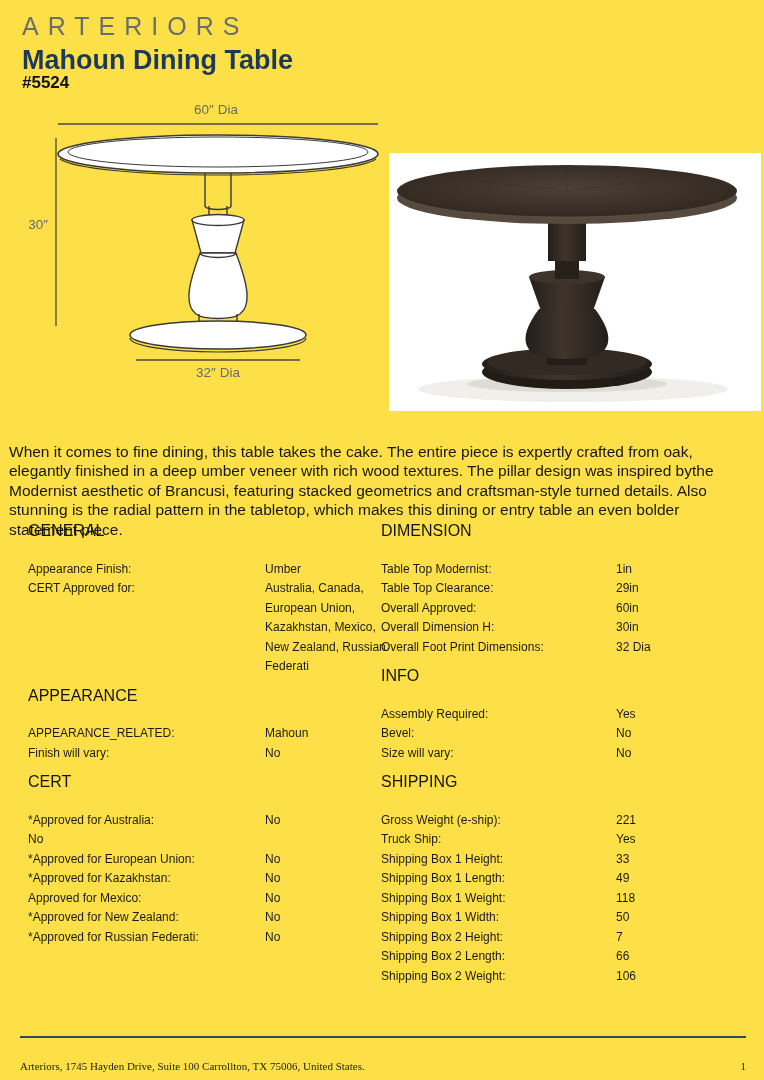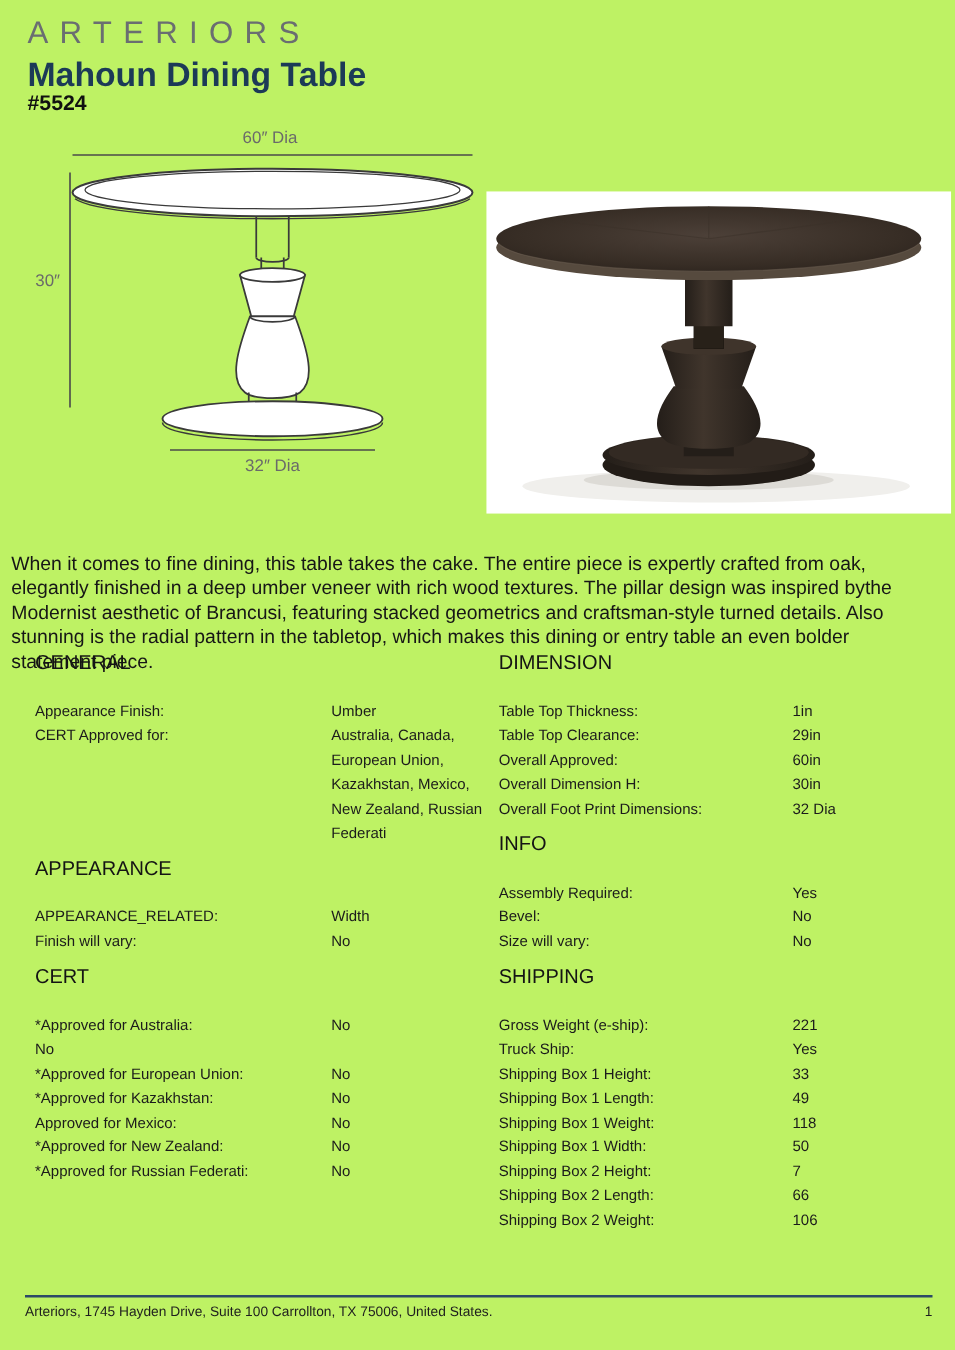--- a/index.html
+++ b/index.html
@@ -1,44 +1,44 @@
 <!DOCTYPE html>
 <html><head>
 <meta charset="utf-8">
 <style>
   html,body{margin:0;padding:0;background:#fff;}
   .page{
-    position:relative;width:764px;height:1080px;background:#bef264;
+    position:relative;width:764px;height:1080px;background:#fde047;
     font-family:"Liberation Sans","DejaVu Sans",sans-serif;color:#1b1b1b;overflow:hidden;
   }
   
   .hdr{position:absolute;left:22px;top:12px;}
   .brand{font-size:25px;letter-spacing:9px;color:#6a6e71;font-weight:400;}
   .title{font-size:27px;font-weight:700;color:#1c3a57;margin-top:5px;line-height:1.05;}
   .sku{font-size:17px;font-weight:700;color:#101010;line-height:1.1;}
   
   .drawing{position:absolute;left:18px;top:98px;}
   .photo{position:absolute;left:389px;top:153px;}
   
   .desc{position:absolute;left:9px;top:426px;width:724px;font-size:15.5px;line-height:1.26;color:#161616;}
   
   .col{position:absolute;top:520px;}
   .col-left{left:28px;width:355px;}
-  .col-right{left:399px;width:352px;}
+  .col-right{left:381px;width:352px;}
   .sec-h{font-size:16px;font-weight:400;color:#141414;margin:0 0 18px 0;line-height:1.35;}
   .sec-h.gap{margin-top:8px;}
   .rows{display:block;}
   .row{display:flex;font-size:12px;line-height:19.5px;}
   .row .lbl{flex:0 0 auto;}
   .col-left .row .lbl{width:237px;}
   .col-right .row .lbl{width:235px;}
   .row .val{flex:0 0 auto;max-width:124px;}
   
-  .footer{position:absolute;left:20px;top:1036px;width:726px;border-top:2px solid #2c4a66;padding-top:6px;
-          display:flex;justify-content:space-between;font-size:11px;color:#1e1e1e;}
+  .footer{position:absolute;left:20px;top:1036px;width:726px;border-top:2px solid #2c4a66;padding-top:22px;
+          display:flex;justify-content:space-between;font-size:11px;color:#1e1e1e;font-family:Liberation Serif, serif;}
   svg text{font-family:"Liberation Sans","DejaVu Sans",sans-serif;}
 </style>
 </head>
 <body>
 
 <div class="page">
 
   <div class="hdr">
     <div class="brand">ARTERIORS</div>
     <div class="title">Mahoun Dining Table</div>
@@ -130,21 +130,21 @@
         <div class="row">
         <span class="lbl">CERT Approved for:</span>
         <span class="val">Australia, Canada, European Union, Kazakhstan, Mexico, New Zealand, Russian Federati</span>
       </div>
       </div>
 
     <h2 class="sec-h gap">APPEARANCE</h2>
     <div class="rows">
         <div class="row">
         <span class="lbl">APPEARANCE_RELATED:</span>
-        <span class="val">Width</span>
+        <span class="val">Mahoun</span>
       </div>
         <div class="row">
         <span class="lbl">Finish will vary:</span>
         <span class="val">No</span>
       </div>
       </div>
 
     <h2 class="sec-h gap">CERT</h2>
     <div class="rows">
         <div class="row">
@@ -174,21 +174,21 @@
         <span class="lbl">*Approved for Russian Federati:</span>
         <span class="val">No</span>
       </div>
       </div>
   </div>
 
   <div class="col col-right">
     <h2 class="sec-h">DIMENSION</h2>
     <div class="rows">
         <div class="row">
-        <span class="lbl">Table Top Thickness:</span>
+        <span class="lbl">Table Top Modernist:</span>
         <span class="val">1in</span>
       </div>
         <div class="row">
         <span class="lbl">Table Top Clearance:</span>
         <span class="val">29in</span>
       </div>
         <div class="row">
         <span class="lbl">Overall Approved:</span>
         <span class="val">60in</span>
       </div>

